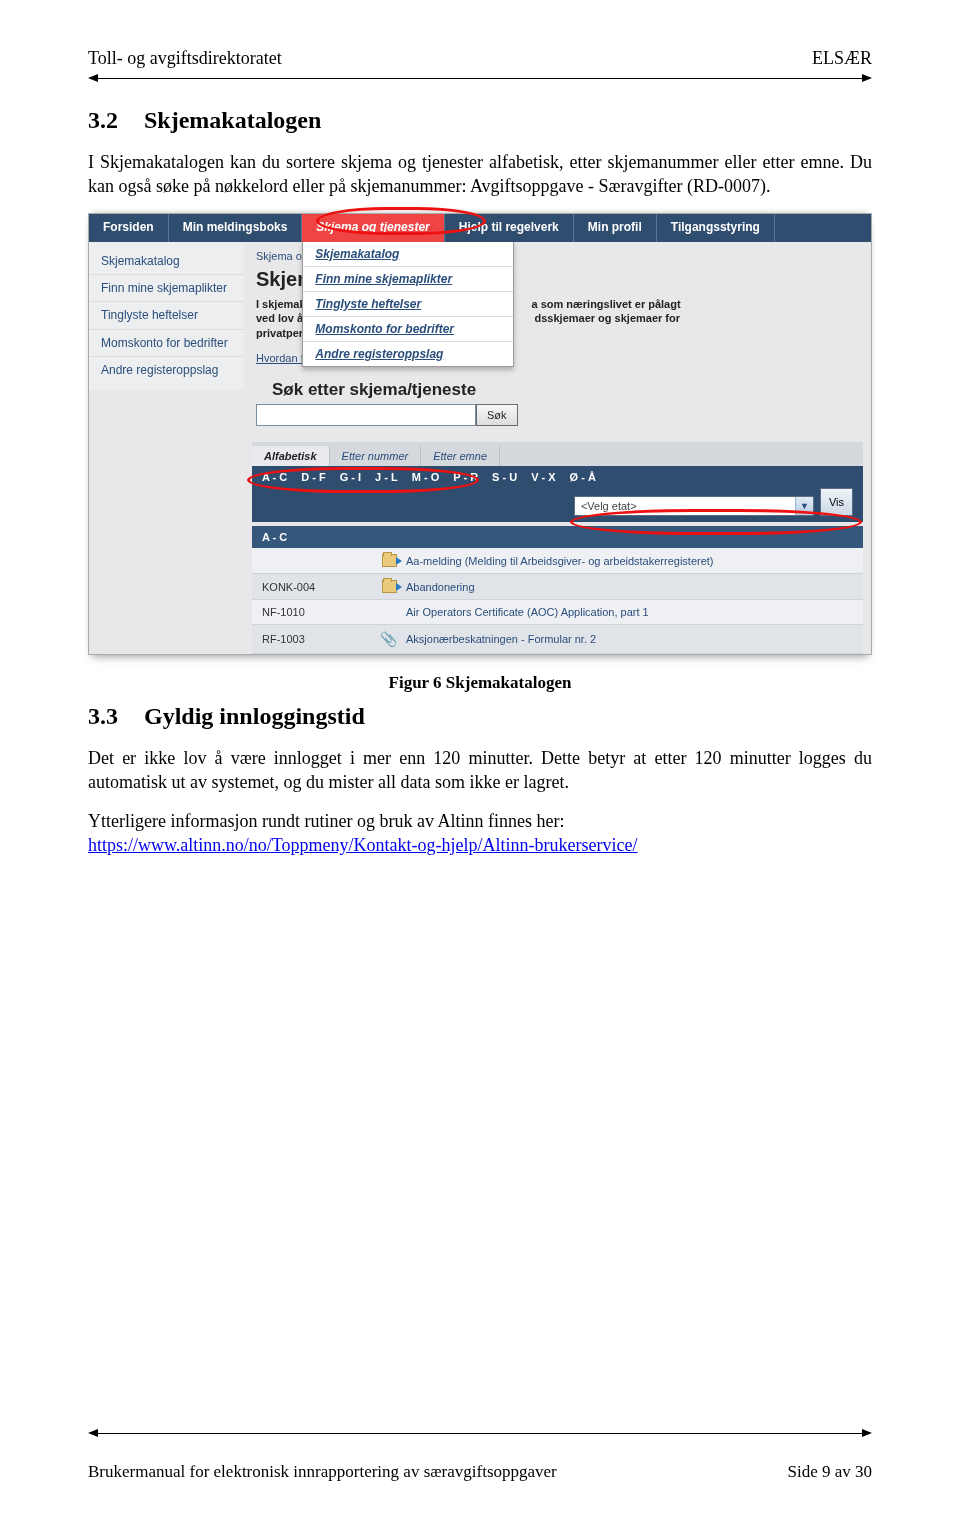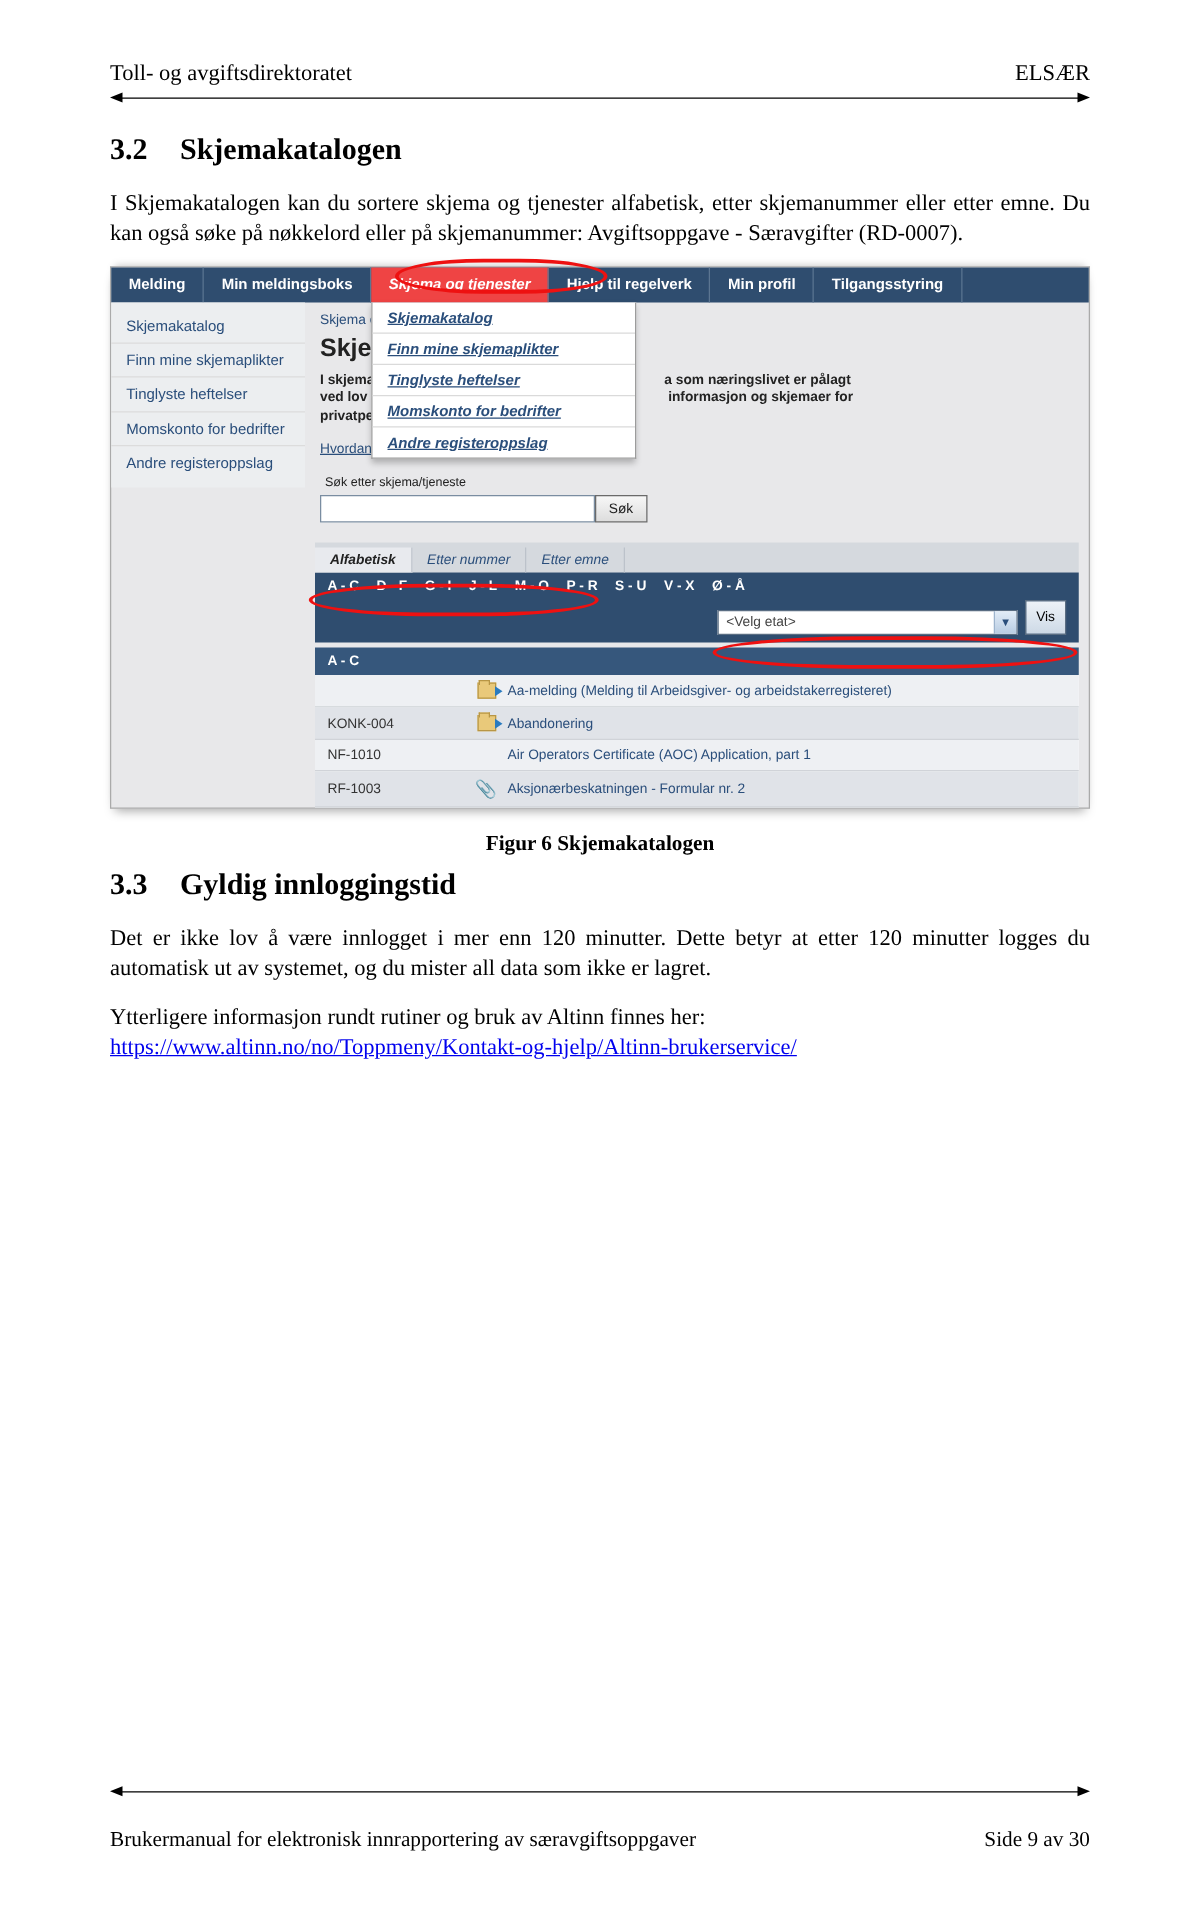--- a/index.html
+++ b/index.html
@@ -36,21 +36,21 @@
   .sidebar .sitem { padding: 6px 10px 6px 12px; color: #2a4e7b; border-bottom: 1px solid #dcdcdc; line-height: 1.2; }
   .sidebar .sitem:last-child { border-bottom: none; }
 
   .main { flex: 1; padding: 8px 8px 0 8px; position: relative; }
   .crumb { color: #2a4e7b; font-size: 11px; margin: 0 0 6px 4px; }
   .skj-heading { font-family: Verdana, Arial, sans-serif; font-size: 20px; font-weight: bold; color: #222; margin: 0 0 6px 4px; }
   .para { font-size: 11px; font-weight: bold; line-height: 1.35; margin: 0 0 10px 4px; }
   .findlink { color: #2a4e7b; text-decoration: underline; font-size: 11px; margin: 0 0 8px 4px; display: inline-block; }
   .help-q { display: inline-block; width: 13px; height: 13px; border: 1px solid #7c7c7c; background: #f3f3f3; font-size: 10px; line-height: 13px; text-align: center; color: #555; margin-left: 4px; }
 
-  .search-label { font-weight: normal; font-size: 10px; margin: 8px 0 4px 8px; }
+  .search-label { font-weight: bold; font-size: 17px; margin: 8px 0 4px 20px; }
   .search-row { display: flex; gap: 0; margin: 0 0 16px 4px; }
   .search-row input[type=text] { width: 220px; height: 22px; border: 1px solid #7a8da1; background: #fff; padding: 0 4px; }
   .btn { height: 22px; border: 1px solid #6a6a6a; background: linear-gradient(#f7f7f7,#ddd); padding: 0 10px; font-size: 11px; color: #222; cursor: pointer; }
 
   .tabs { display: flex; align-items: flex-end; background: #d5d9de; height: 24px; font-style: italic; }
   .tabs .tab { padding: 4px 12px; font-size: 11px; color: #2a4e7b; border-right: 1px solid #bcc2ca; }
   .tabs .tab.active { background: #e8eaee; font-weight: bold; color: #222; }
 
   .letterbar { background: #2f4d6f; color: #fff; display: flex; align-items: center; gap: 14px; padding: 5px 10px; font-weight: bold; font-size: 11px; }
   .letterbar .letters { display: flex; gap: 14px; flex: 1; }
@@ -100,21 +100,21 @@
 
   <h2 class="section">
     <span class="num">3.2</span><span>Skjemakatalogen</span>
   </h2>
   <p class="body">I Skjemakatalogen kan du sortere skjema og tjenester alfabetisk, etter skjemanummer eller etter emne. Du kan også søke på nøkkelord eller på skjemanummer: Avgiftsoppgave - Særavgifter (RD-0007).</p>
 
   <div class="shot-wrap">
     <div class="shot">
 
       <div class="topnav">
-        <div class="navitem">Melding</div>
+        <div class="navitem">Forsiden</div>
         <div class="navitem">Min meldingsboks</div>
         <div class="navitem dropdown">
           <span>Skjema og tjenester</span>
           <div class="dropdown-menu">
             <div class="ditem">Skjemakatalog</div>
             <div class="ditem">Finn mine skjemaplikter</div>
             <div class="ditem">Tinglyste heftelser</div>
             <div class="ditem">Momskonto for bedrifter</div>
             <div class="ditem">Andre registeroppslag</div>
           </div>
@@ -136,21 +136,21 @@
 
         <div class="main">
           <div class="crumb">Skjema og t</div>
           <div class="skj-heading">Skjema</div>
           <div class="para">
             <span>I skjemakat</span>
             <span style="display:inline-block; width:210px;"></span>
             <span>a som næringslivet er pålagt</span><br>
             <span>ved lov å se</span>
             <span style="display:inline-block; width:210px;"></span>
-            <span>informasjon og skjemaer for</span><br>
+            <span>dsskjemaer og skjemaer for</span><br>
             <span>privatpersoner.</span>
           </div>
           <div>
             <a class="findlink">Hvordan finner jeg rett skjema</a>
             <span class="help-q">?</span>
           </div>
           <div class="search-label">Søk etter skjema/tjeneste</div>
           <div class="search-row">
             <input type="text" style="">
             <button class="btn">Søk</button>

